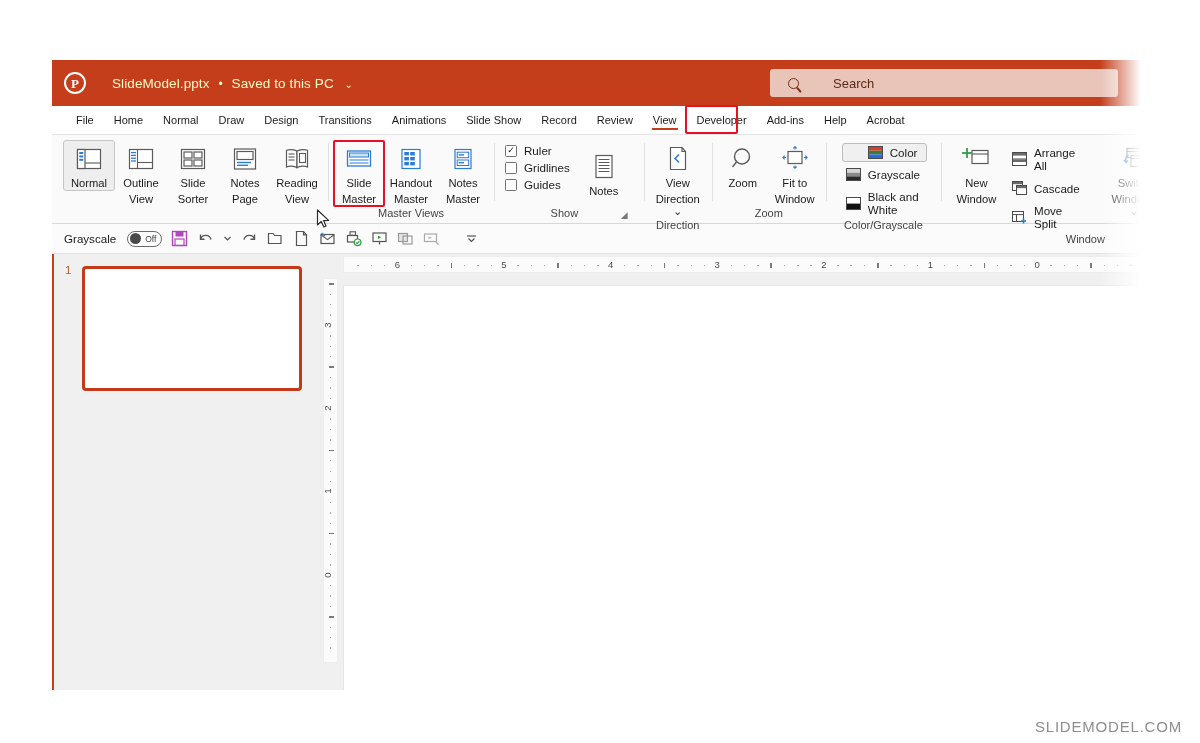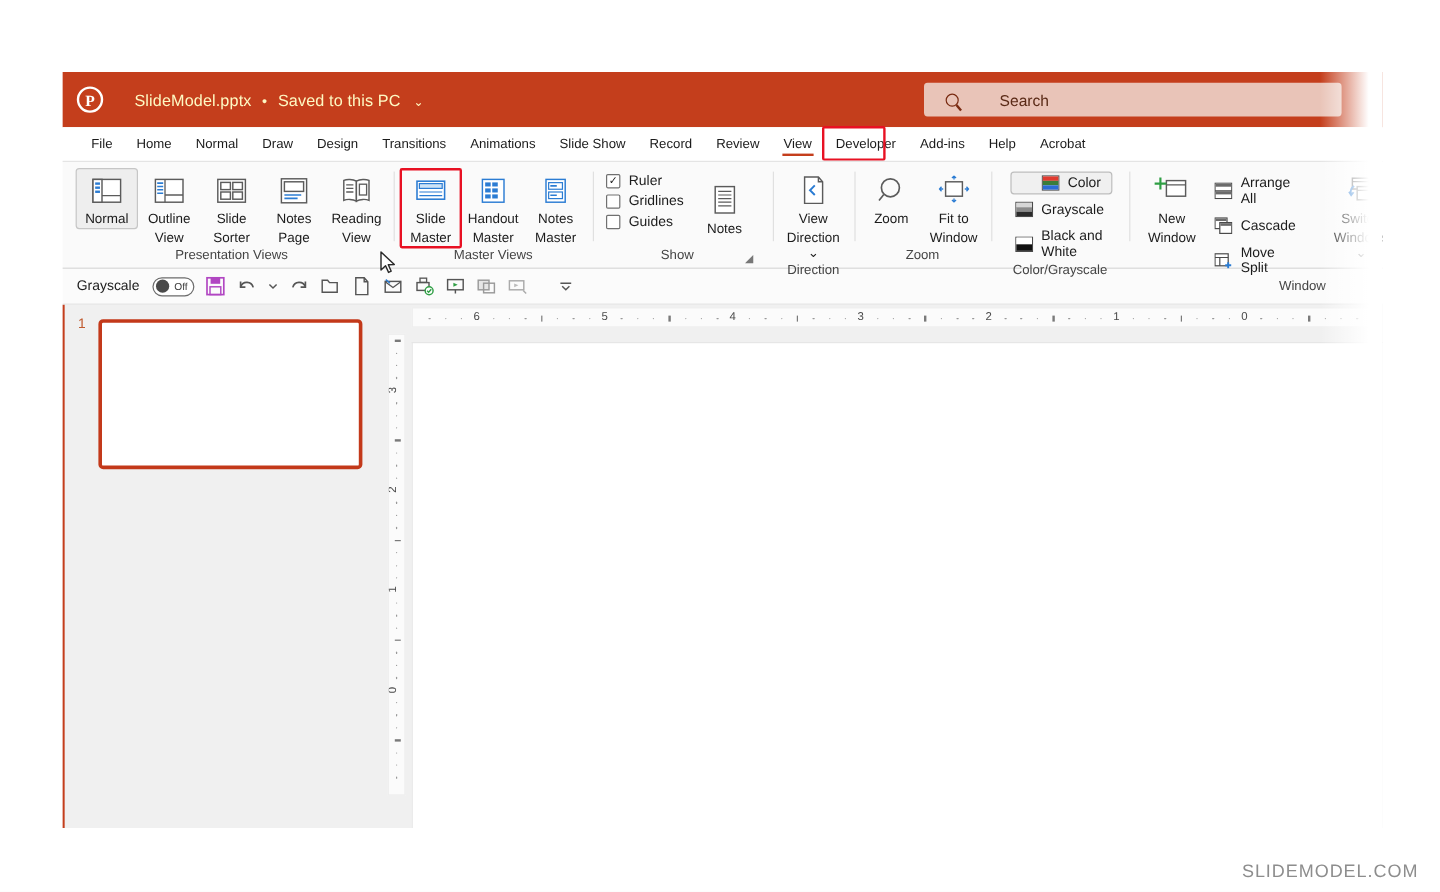--- a/index.html
+++ b/index.html
@@ -380,21 +380,20 @@
               <line x1="4.5" y1="7" x2="10.5" y2="7" stroke="#5b5b5b" stroke-width="1.1"></line>
               <line x1="4.5" y1="10" x2="10.5" y2="10" stroke="#5b5b5b" stroke-width="1.1"></line>
               <line x1="4.5" y1="13" x2="10.5" y2="13" stroke="#5b5b5b" stroke-width="1.1"></line>
               <rect x="15.5" y="6.5" width="6" height="9" fill="#fff" stroke="#5b5b5b" stroke-width="1.1"></rect>
             </svg>
           </span>
           <span class="lbl">Reading</span>
           <span class="lbl">View</span>
         </div>
       </div>
-      <div class="glabel">Presentation Views</div>
     </div>
 
     <div class="rgroup">
       <div class="items">
         <div class="bigbtn marked">
           <span class="icoholder">
             <svg width="26" height="22" viewBox="0 0 26 22">
               <rect x="1.5" y="3" width="23" height="15" fill="#fff" stroke="#2b7cd3" stroke-width="1.3"></rect>
               <rect x="3.5" y="5" width="19" height="4" fill="#cde3f7" stroke="#2b7cd3" stroke-width="1"></rect>
               <line x1="3.5" y1="12" x2="22.5" y2="12" stroke="#2b7cd3" stroke-width="1"></line>

